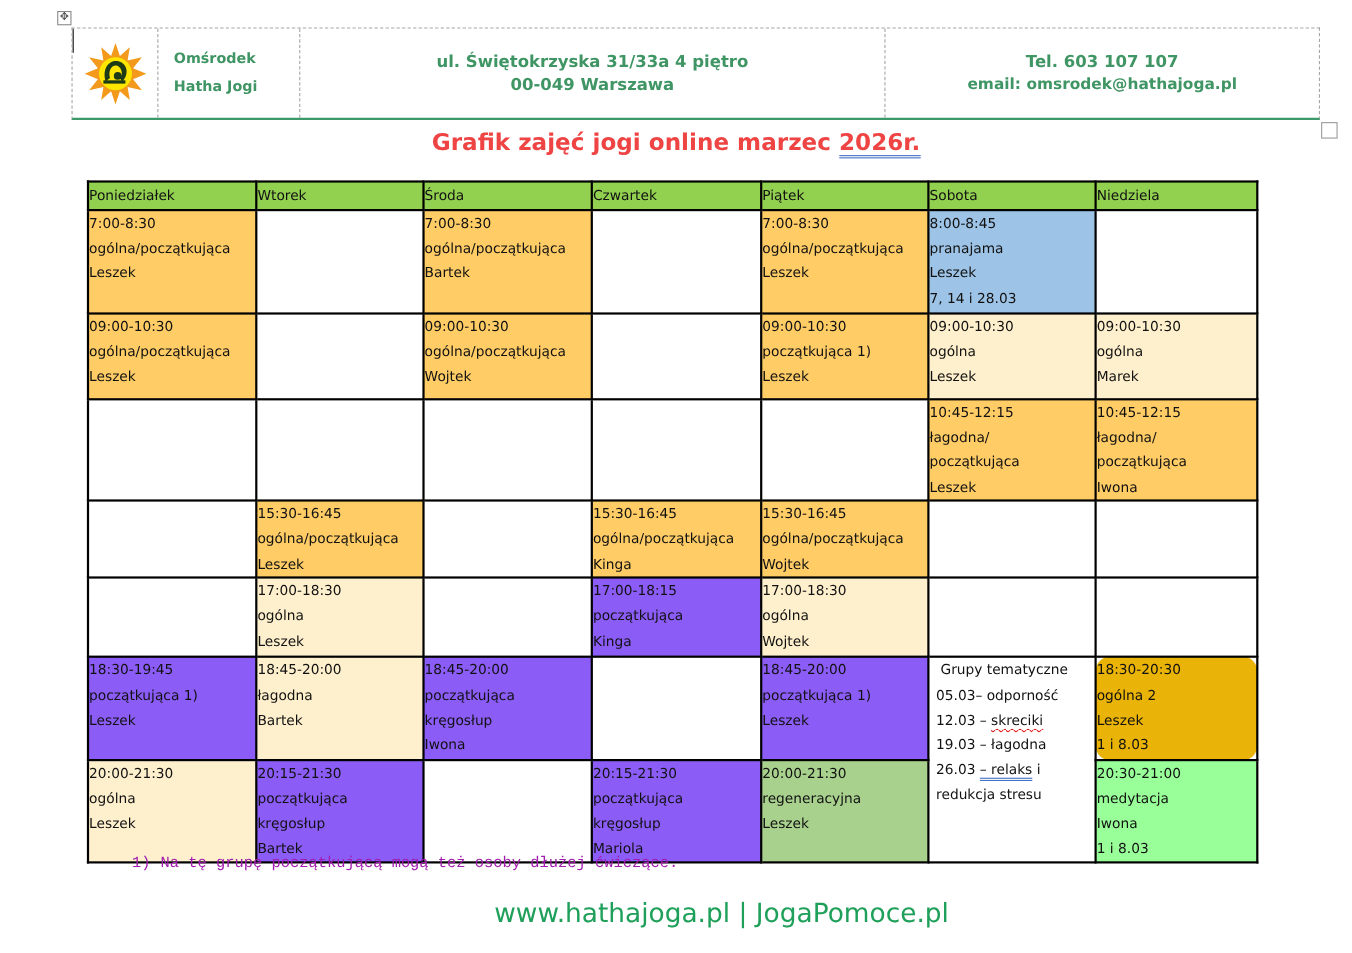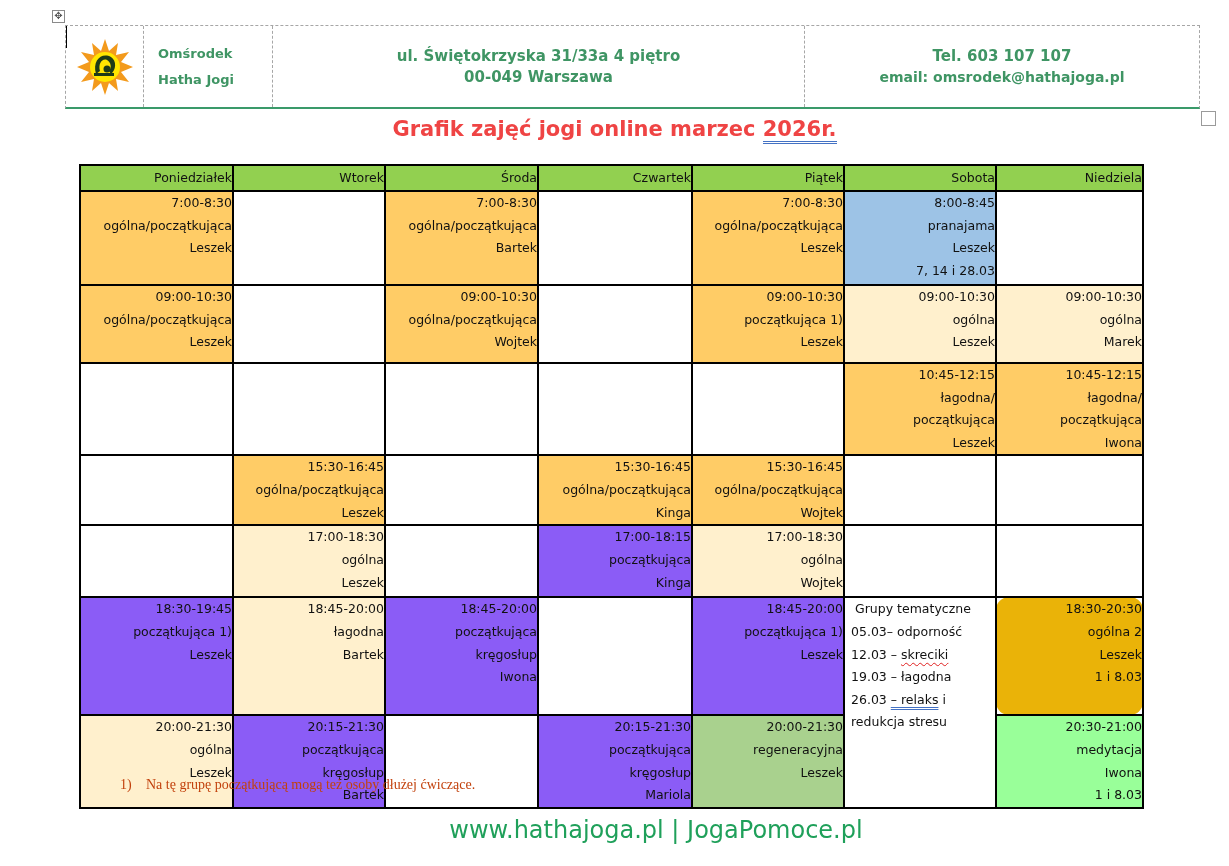--- a/index.html
+++ b/index.html
@@ -15,37 +15,37 @@
   .hc-logo { width:78px; align-items:center; }
   .hc-name { width:129px; padding-left:14px; font-size:13px; line-height:26px; }
   .hc-addr { width:532px; align-items:center; font-size:15px; line-height:21px; }
   .hc-contact { flex:1; align-items:center; font-size:15px; line-height:21px; }
   .hc-contact .email { font-size:14px; }
 
   .page-title { position:absolute; left:0; width:1229px; top:117px; text-align:center; font-family:"DejaVu Sans", sans-serif; font-weight:bold; font-size:21px; color:#ef4444; }
   .page-title .year { border-bottom:3px double #4472c4; }
 
   .schedule { position:absolute; left:79px; top:164px; border-collapse:collapse; table-layout:fixed; font-family:"DejaVu Sans", sans-serif; font-size:12.5px; color:#111; }
-  .schedule th, .schedule td { border:2px solid #000; text-align:right; vertical-align:top; padding:0; line-height:22.6px; }
+  .schedule th, .schedule td { border:2px solid #000; text-align:left; vertical-align:top; padding:0; line-height:22.6px; }
   .schedule th { background:#92d050; font-weight:normal; height:24px; line-height:24px; }
   .schedule td .ln { display:block; white-space:nowrap; }
   .c-orange { background:#ffcc66; }
   .c-cream  { background:#fff0cd; }
   .c-pink   { background:#8b5cf6; }
   .c-blue   { background:#9dc3e6; }
   .c-lblue  { background:#eab308;border-radius:13px; }
   .c-sage   { background:#a9d18e; }
   .c-green  { background:#99ff99; }
   .c-white  { background:#ffffff; }
   .notes-cell { text-align:left !important; padding-left:6px !important; }
   .notes-cell .ln:first-child { padding-left:4px; }
   .spell { text-decoration:underline wavy #e02020; text-decoration-thickness:1px; text-underline-offset:3px; }
   .gram { text-decoration:underline double #4472c4; text-underline-offset:3px; }
 
-  .footnote { position:absolute; left:120px; top:777px; font-family:Liberation Serif, serif; font-size:14px; color:#c2410c; }
+  .footnote { position:absolute; left:120px; top:777px; font-family:Liberation Mono, monospace; font-size:14px; color:#a21caf; }
   .footnote .num { display:inline-block; width:26px; }
   .website { position:absolute; left:0; width:1312px; top:816px; text-align:center; font-family:"DejaVu Sans", sans-serif; font-size:24px; color:#1fa05a; }
 </style>
 </head>
 <body>
 
 <div class="move-handle">✥</div>
 <div class="cursor-bar"></div>
 
 <div class="header-table">
@@ -206,21 +206,21 @@
           <span class="ln">Kinga</span>
         </td>
         <td class="c-cream">
           <span class="ln">17:00-18:30</span>
           <span class="ln">ogólna</span>
           <span class="ln">Wojtek</span>
         </td>
         <td class="c-white"></td>
         <td class="c-white"></td>
       </tr>
-      <tr style="height: 118px;">
+      <tr style="height: 94px;">
         <td class="c-pink">
           <span class="ln">18:30-19:45</span>
           <span class="ln">początkująca 1)</span>
           <span class="ln">Leszek</span>
         </td>
         <td class="c-cream">
           <span class="ln">18:45-20:00</span>
           <span class="ln">łagodna</span>
           <span class="ln">Bartek</span>
         </td>

